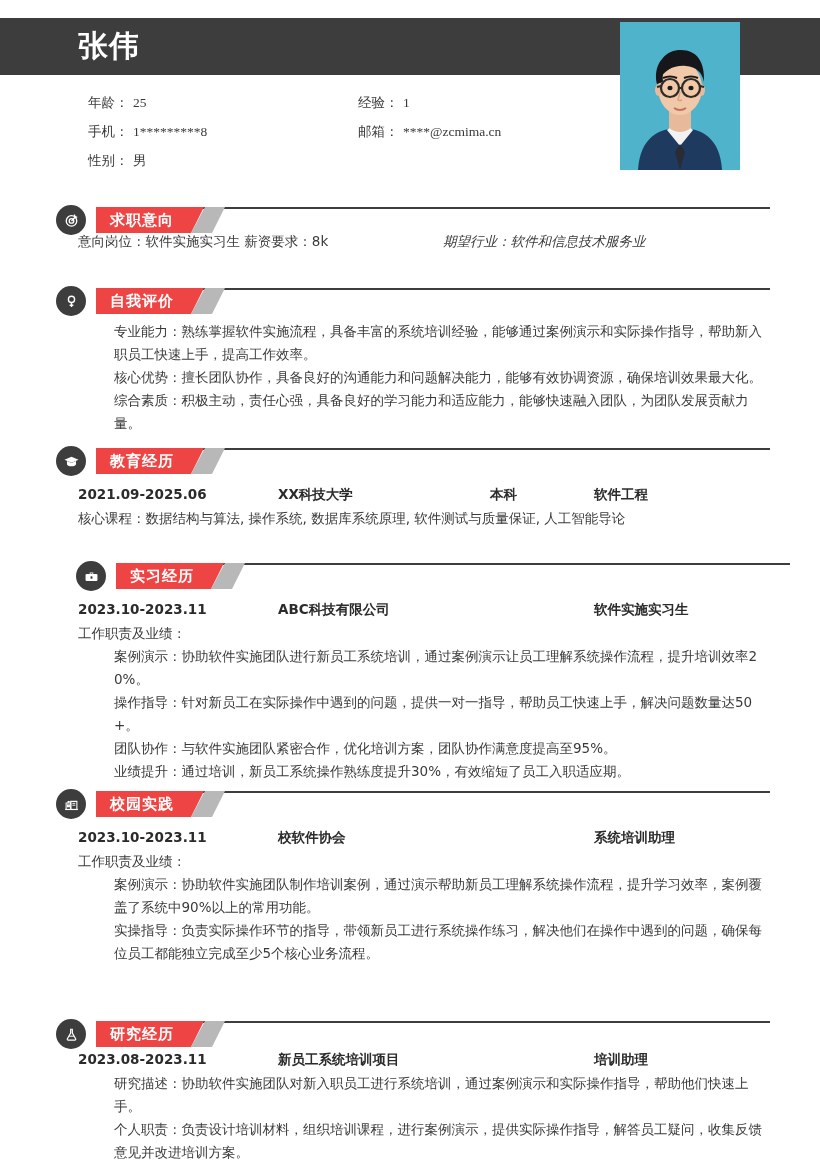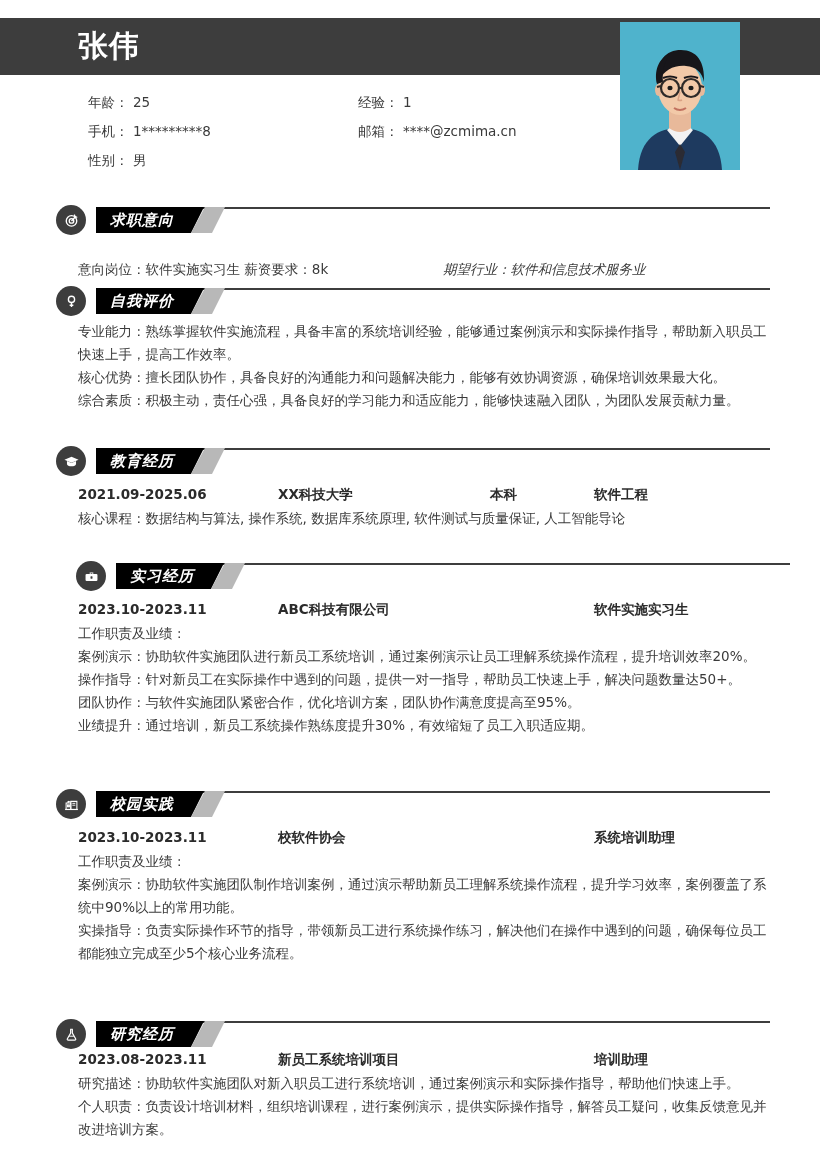--- a/index.html
+++ b/index.html
@@ -58,20 +58,21 @@
     left: 0;
     top: 88px;
     width: 620px;
     height: 90px;
   }
 
   .contact-row {
     position: relative;
     height: 29px;
     line-height: 29px;
+    font-family: Liberation Serif, serif;
   }
 
   .c-label {
     position: absolute;
     font-size: 13.5px;
     color: #3a3a3a;
   }
   .c-value {
     position: absolute;
     font-size: 13.5px;
@@ -103,26 +104,25 @@
     align-items: center;
     justify-content: center;
   }
   .sec-icon svg { display:block; width: 17px; height: 17px; }
 
   .sec-bar {
     position: absolute;
     left: 96px;
     top: 2px;
     height: 26px;
-    background: #000000;
+    background: #ef4444;
     padding: 0 30px 0 14px;
     display: flex;
     align-items: center;
     clip-path: polygon(0 0, 100% 0, calc(100% - 13px) 100%, 0 100%);
-    font-style: italic;
   }
   .sec-title {
     font-size: 15px;
     font-weight: bold;
     color: #ffffff;
     letter-spacing: 1px;
     white-space: nowrap;
   }
 
   .sec-slant {
@@ -156,20 +156,21 @@
     line-height: 23px;
     white-space: nowrap;
   }
 
   .ln-wrap {
     font-size: 13.5px;
     color: #3a3a3a;
     line-height: 23px;
     white-space: normal;
     word-break: break-all;
+    margin-left: 36px;
   }
 
   
   .entry-row {
     position: relative;
     height: 25px;
     line-height: 25px;
   }
   .e-cell {
     position: absolute;
@@ -263,21 +264,21 @@
           <circle cx="12" cy="12.6" r="3.2"></circle>
           <path d="M12 12.6 L18.6 5.6" stroke-width="2.1"></path>
           <path d="M16.2 3.4 L16.4 7.2 L20.2 7.4" stroke-width="1.7"></path>
         </svg>
       </div>
       <div class="sec-bar">
         <span class="sec-title">求职意向</span>
       </div>
       <div class="sec-slant" style="left: 191px;"></div>
     </div>
-    <div class="sec-body" style="top:52px; position:absolute;">
+    <div class="sec-body" style="top:24px; position:absolute;">
       <div class="inline-row">
         <span class="i-a">意向岗位：软件实施实习生  薪资要求：8k</span>
         <span class="i-b">期望行业：软件和信息技术服务业</span>
       </div>
     </div>
   </div>
 
   <div class="section" style="top:286px;">
     <div class="sec-head">
       <div class="sec-rule"></div>

